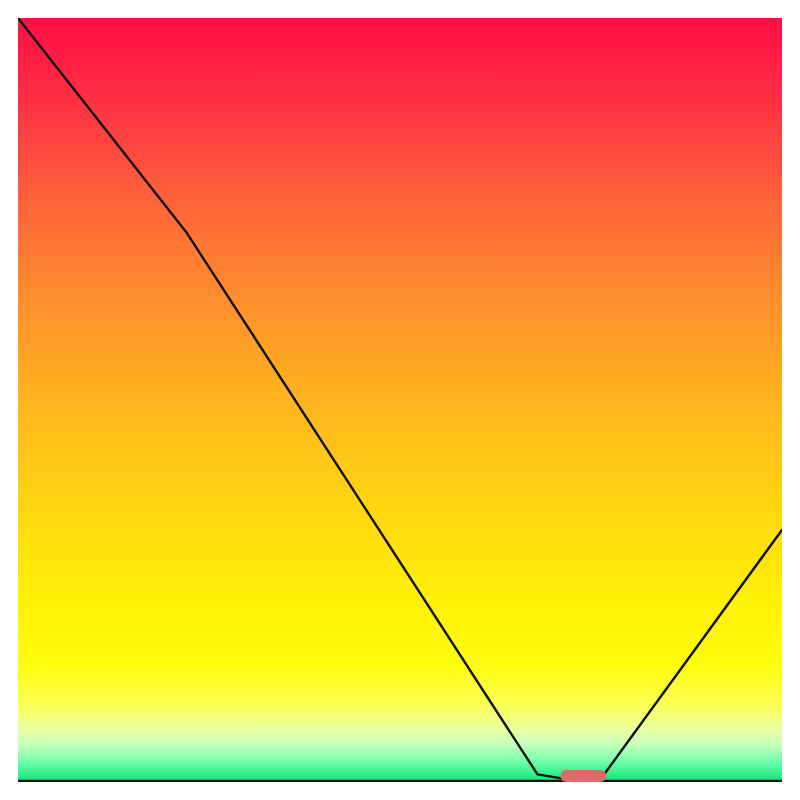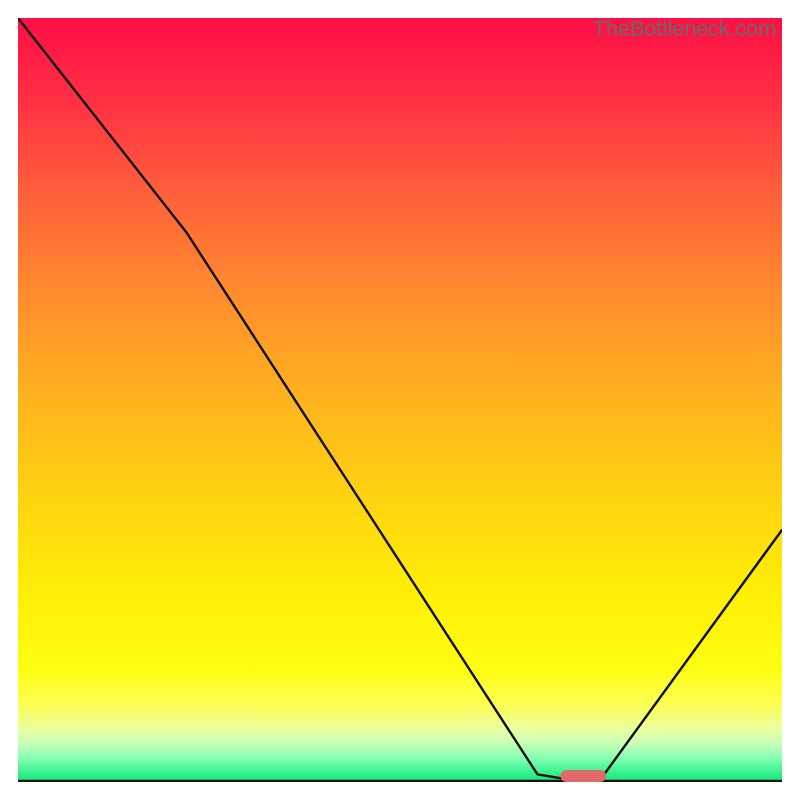--- a/index.html
+++ b/index.html
@@ -84,15 +84,14 @@
 <body>
 
 <div class="chart-wrap">
   <div class="plot-area">
     <div class="gradient"></div>
     <svg class="curve-svg" viewBox="0 0 764 764" preserveAspectRatio="none">
       <line class="baseline" x1="0" y1="763" x2="764" y2="763"></line>
       <path id="curvePath" class="curve-path" d="M0.0 0.0 L168.1 213.9 L519.5 756.4 L565.4 764.0 L580.6 764.0 L764.0 511.9"></path>
       <rect id="markerRect" class="marker" rx="6" ry="6" height="12" x="542.4" y="752.0" width="45.8"></rect>
     </svg>
-    <div class="attribution">TheBottleneck.com</div>
   </div>
 </div>
 
 </body></html>

